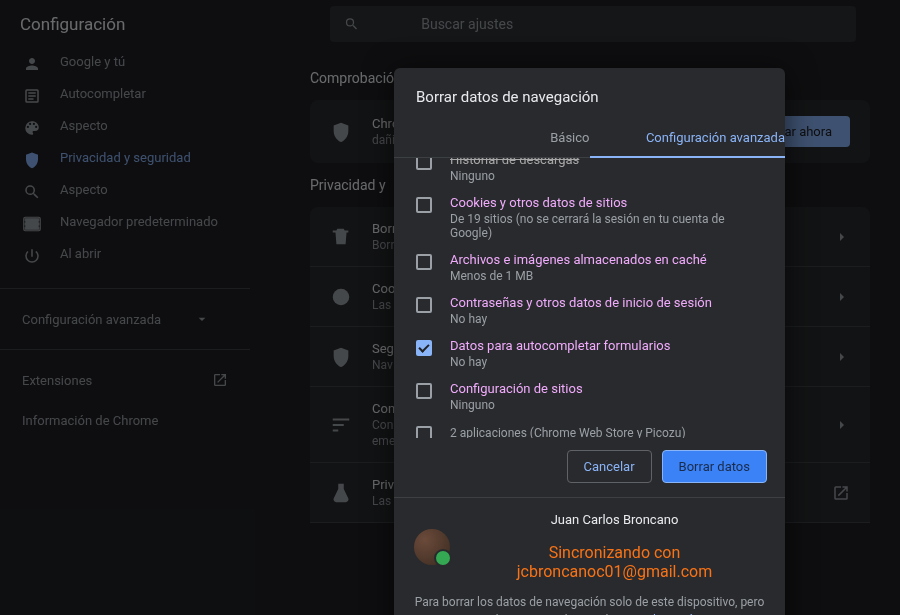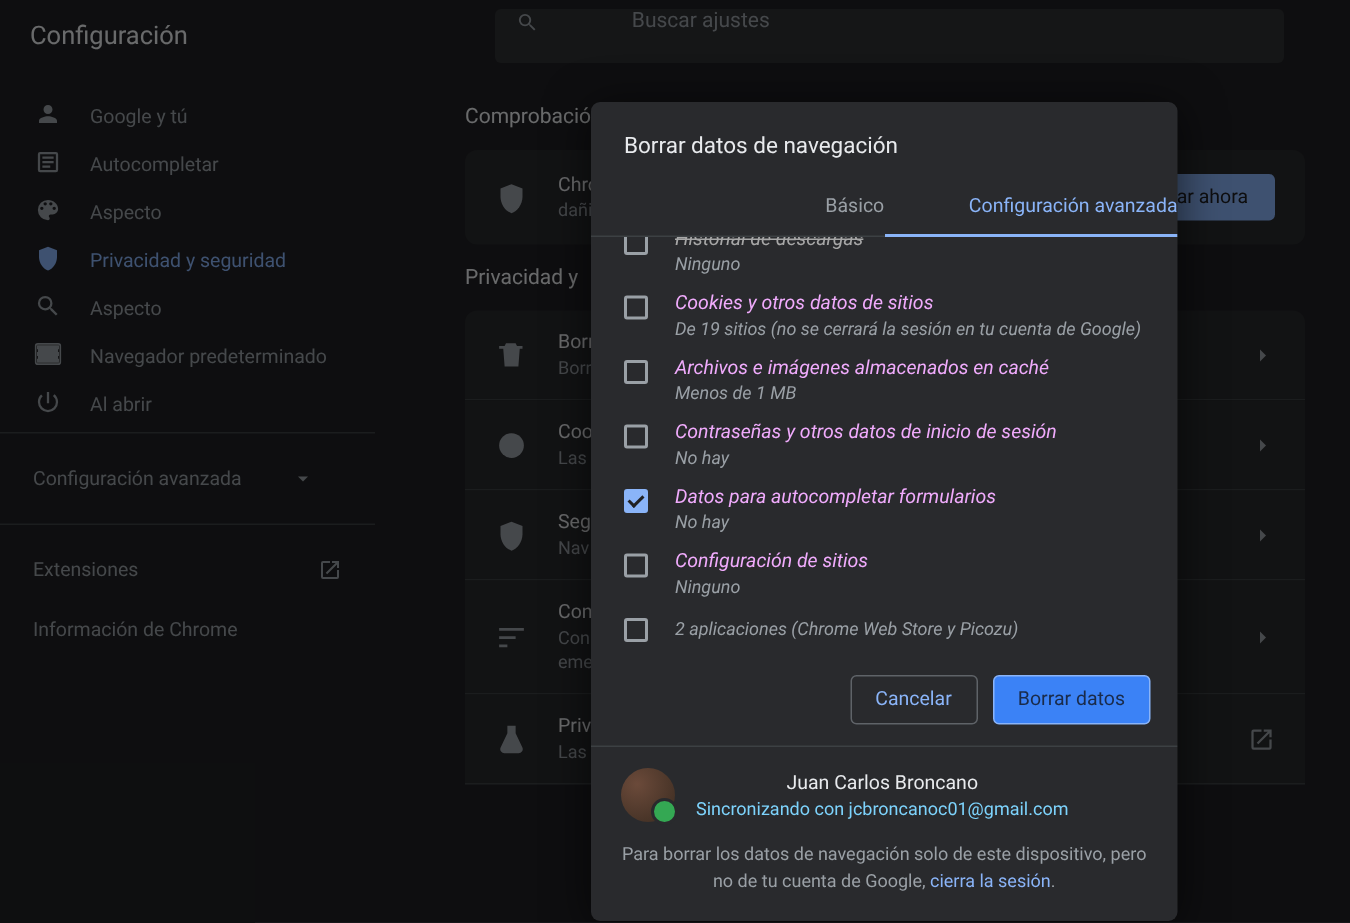--- a/index.html
+++ b/index.html
@@ -2,28 +2,28 @@
 <html><head>
 <meta charset="utf-8">
 <style>
   * { box-sizing: border-box; margin: 0; padding: 0; font-family: "Segoe UI", Roboto, Arial, sans-serif; }
   html, body { width: 900px; height: 615px; overflow: hidden; background: #202124; color: #e8eaed; }
   body { position: relative; }
 
   
   .header { display: flex; align-items: center; height: 48px; padding: 0 20px; }
   .header-title { font-size: 17px; color: #e8eaed; width: 310px; }
-  .searchbox { display: flex; align-items: flex-start; background: #303134; border-radius: 4px; height: 36px; flex: 1; margin-right: 24px; padding: 0 14px; gap: 48px; }
+  .searchbox { display: flex; align-items: center; background: #303134; border-radius: 4px; height: 36px; flex: 1; margin-right: 24px; padding: 0 14px; gap: 48px; }
   .searchbox svg { width: 18px; height: 18px; fill: #9aa0a6; }
   .searchbox input { background: transparent; border: none; outline: none; color: #e8eaed; margin-left: 14px; font-size: 14px; width: 100%; }
   .searchbox input::placeholder { color: #9aa0a6; }
 
   
   .sidebar { position: absolute; left: 0; top: 48px; width: 250px; padding-top: 6px; }
-  .side-item { display: flex; align-items: flex-end; height: 32px; padding: 0 22px; font-size: 13px; color: #9aa0a6; cursor: pointer; }
+  .side-item { display: flex; align-items: flex-start; height: 32px; padding: 0 22px; font-size: 13px; color: #9aa0a6; cursor: pointer; }
   .side-item .side-icon { width: 20px; height: 20px; margin-right: 18px; display: flex; align-items: center; justify-content: center; }
   .side-item.active { color: #8ab4f8; }
   .side-item.active .side-icon svg { fill: #8ab4f8; }
   .side-icon svg { width: 18px; height: 18px; fill: #9aa0a6; }
   .side-divider { border-top: 1px solid #3c4043; margin: 10px 0; }
   .adv-row { display: flex; align-items: center; height: 40px; padding: 0 22px; font-size: 13px; color: #9aa0a6; cursor: pointer; justify-content: space-between; padding-right: 40px;}
   .ext-row { display: flex; align-items: center; justify-content: space-between; height: 40px; padding: 0 22px; font-size: 13px; color: #9aa0a6; cursor: pointer; }
   .ext-row svg { width: 16px; height: 16px; fill: #9aa0a6; }
 
   
@@ -65,27 +65,27 @@
   .dlg-actions { display:flex; justify-content:flex-end; padding: 12px 18px 14px 18px; gap:10px; }
   .btn { font-size:13px; padding:8px 16px; border-radius:4px; cursor:pointer; }
   .btn-outline { background:transparent; border:1px solid #5f6368; color:#8ab4f8; }
   .btn-primary { background:#3b82f6; border:1px solid #8ab4f8; color:#1a2b4a; font-weight:400;}
 
   .dlg-footer { border-top:1px solid #3c4043; padding: 14px 20px 18px 20px; text-align: center; }
   .user-row { display:flex; align-items:center; margin-bottom:12px;}
   .avatar { width:36px; height:36px; border-radius:50%; background: radial-gradient(circle at 30% 30%, #6b4a3a, #3a2b20); margin-right:14px; position:relative; flex-shrink:0;}
   .avatar::after { content:""; position:absolute; right:-2px; bottom:-2px; width:14px; height:14px; border-radius:50%; background:#34a853; border:2px solid #292a2d; }
   .user-text .t1{ font-size:13px; color:#e8eaed;}
-  .user-text .t2{ font-size:12px; color:#7dd3fc; margin-top:2px;}
+  .user-text .t2{ font-size:16px; color:#f97316; margin-top:16px;}
   .foot-note { font-size:12px; color:#9aa0a6; line-height:1.5; }
   .foot-note a { color:#8ab4f8; text-decoration:none; cursor:pointer;}
 
   
   .dlg-scroll { max-height: 280px; overflow: hidden; position: relative; }
-  .dlg-scroll-inner { position: relative; top: -16px; font-style: italic; }
+  .dlg-scroll-inner { position: relative; top: -16px; }
 </style>
 </head>
 <body>
 
 <div class="header">
   <div class="header-title">Configuración</div>
   <div class="searchbox">
     <svg viewBox="0 0 24 24">
         <path d="M15.5 14h-.79l-.28-.27A6.471 6.471 0 0016 9.5 6.5 6.5 0 109.5 16a6.471 6.471 0 004.23-1.57l.27.28v.79l5 4.99L20.49 19l-4.99-5zM9.5 14A4.5 4.5 0 1114 9.5 4.505 4.505 0 019.5 14z"></path>
       </svg>

